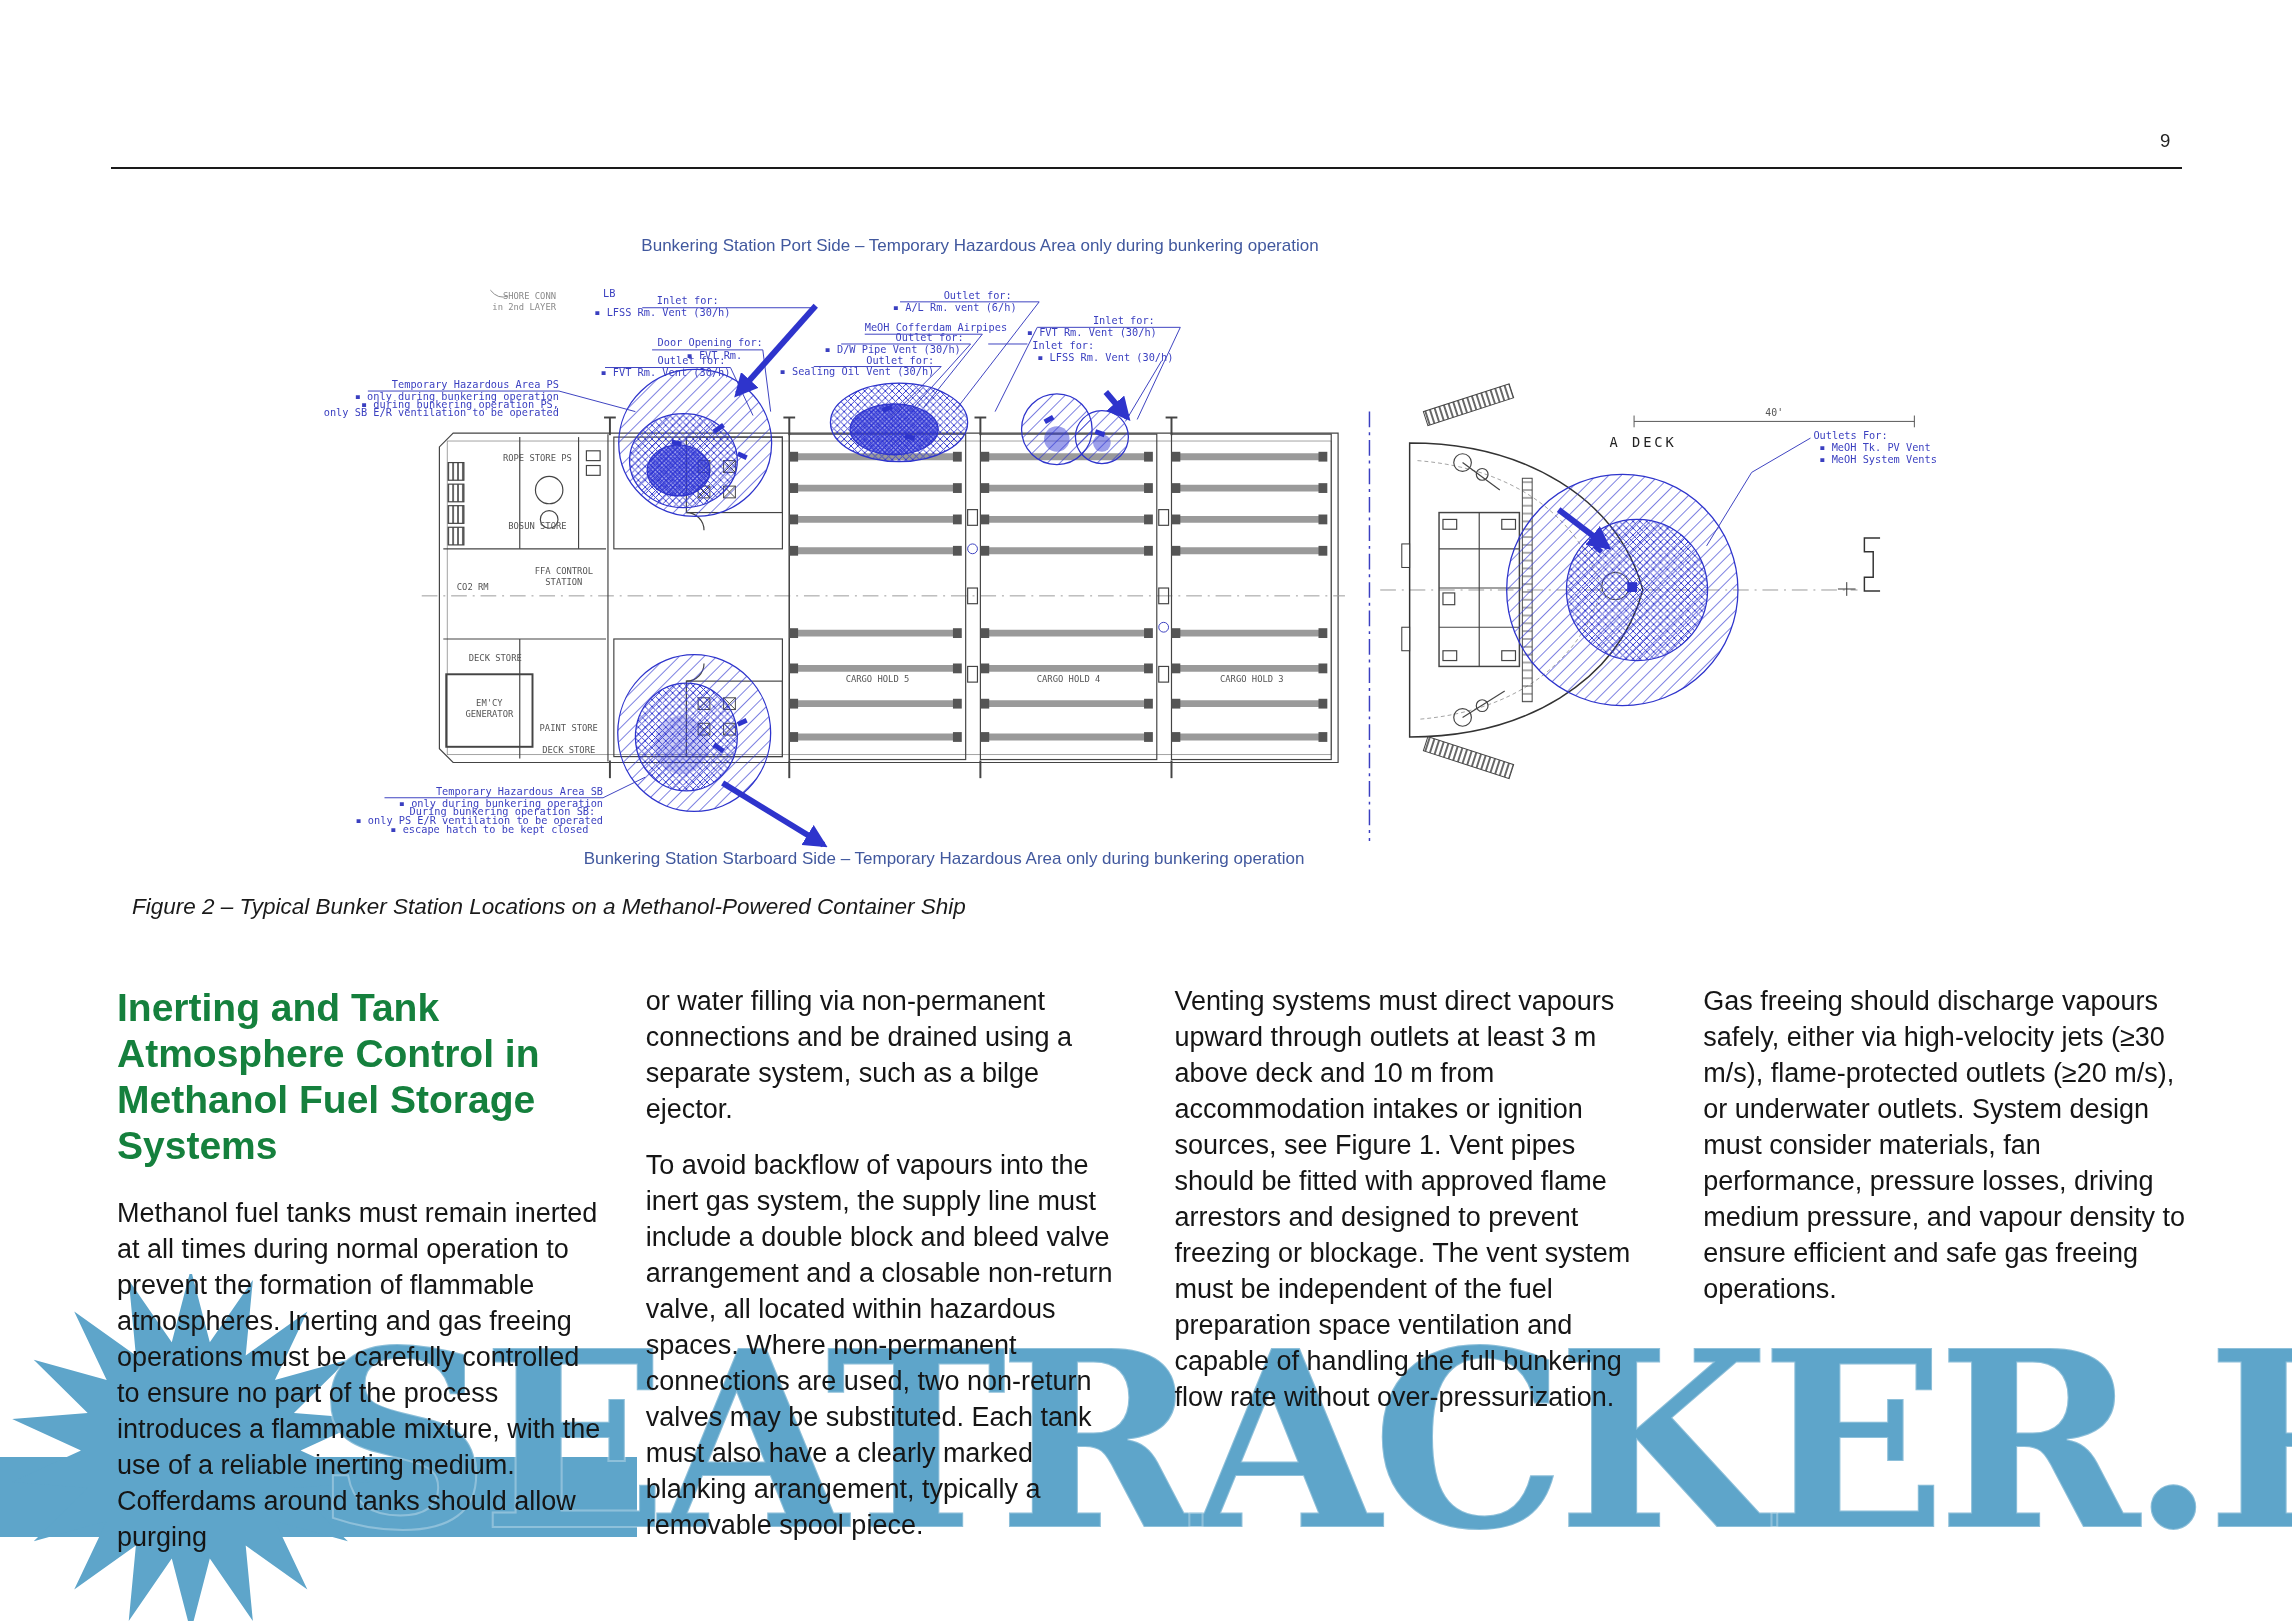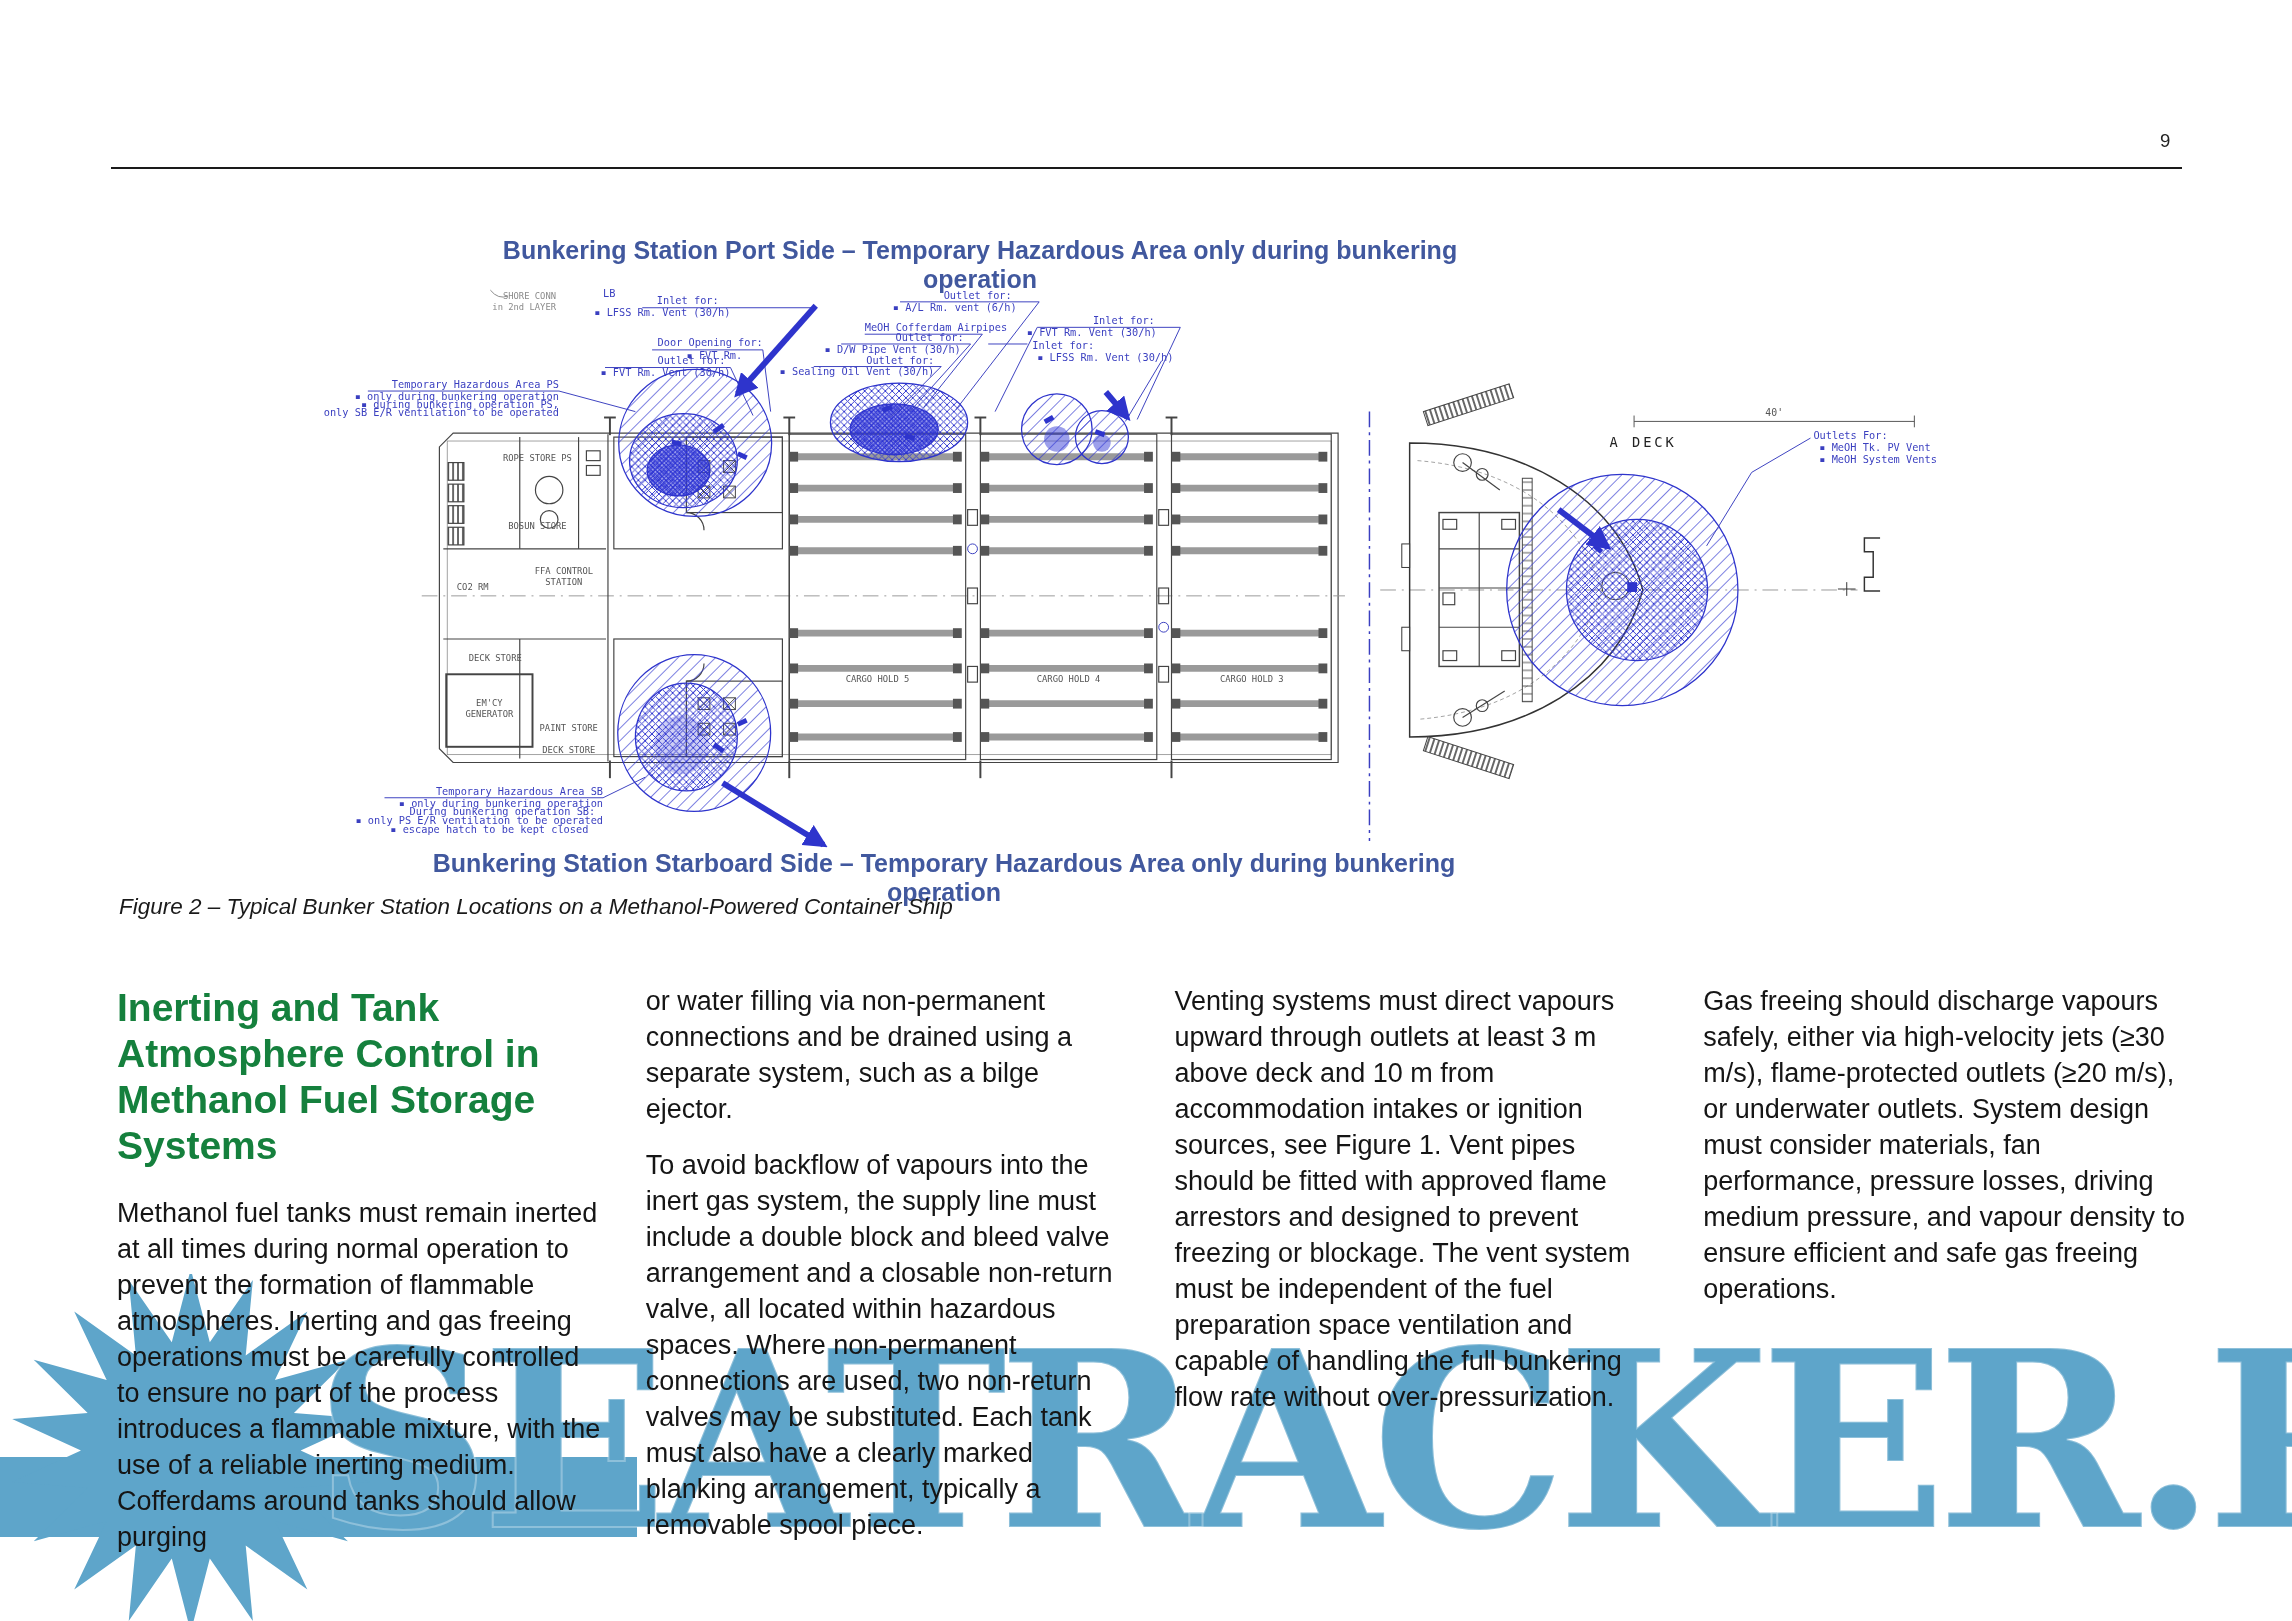--- a/index.html
+++ b/index.html
@@ -8,24 +8,24 @@
   
   .wm-band{position:absolute;left:0;top:1457px;width:637px;height:80px;background:#5ea5ca;}
   .wm-sun{position:absolute;left:-19.6px;top:1274px;}
   .wm-text{position:absolute;left:314px;top:1319px;font-family:"DejaVu Serif",serif;
            font-weight:bold;font-size:245px;line-height:245px;letter-spacing:-9.8px;
            color:#5ea5ca;white-space:nowrap;-webkit-text-stroke:2px rgba(255,255,255,.30);}
   
   .rule{position:absolute;left:111px;top:167px;width:2071px;height:2px;background:#1a1a1a;}
   .pagenum{position:absolute;left:2160px;top:130px;font-size:18.6px;color:#222;}
   
-  .fig-title{position:absolute;text-align:center;font-size:25px;font-weight:700;color:#41589e;}
+  .fig-title{position:absolute;text-align:center;font-size:17px;font-weight:400;color:#41589e;}
   .fig-title.port{left:490px;top:236px;width:980px;}
   .fig-title.stbd{left:405px;top:849px;width:1078px;}
-  .fig-caption{position:absolute;left:119px;top:894px;font-size:22.5px;font-style:italic;color:#1a1a1a;}
+  .fig-caption{position:absolute;left:132px;top:894px;font-size:22.5px;font-style:italic;color:#1a1a1a;}
   
   .cols{position:absolute;left:117px;top:983px;width:2070px;display:grid;
         grid-template-columns:repeat(4,1fr);gap:0 45px;font-size:27px;line-height:36px;color:#151515;}
   .cols h1{font-size:39px;line-height:46px;color:#15803d;margin:2px 0 25.5px;font-weight:bold;}
   .cols p{margin:0 0 19.6px;}
   
   svg text{font-family:"DejaVu Sans Mono",monospace;}
   .lblB{font-size:10.5px;fill:#3a3fc0;}
   .lblG{font-size:9px;fill:#8a8a8a;}
   .lblK{font-size:9px;fill:#555;}

